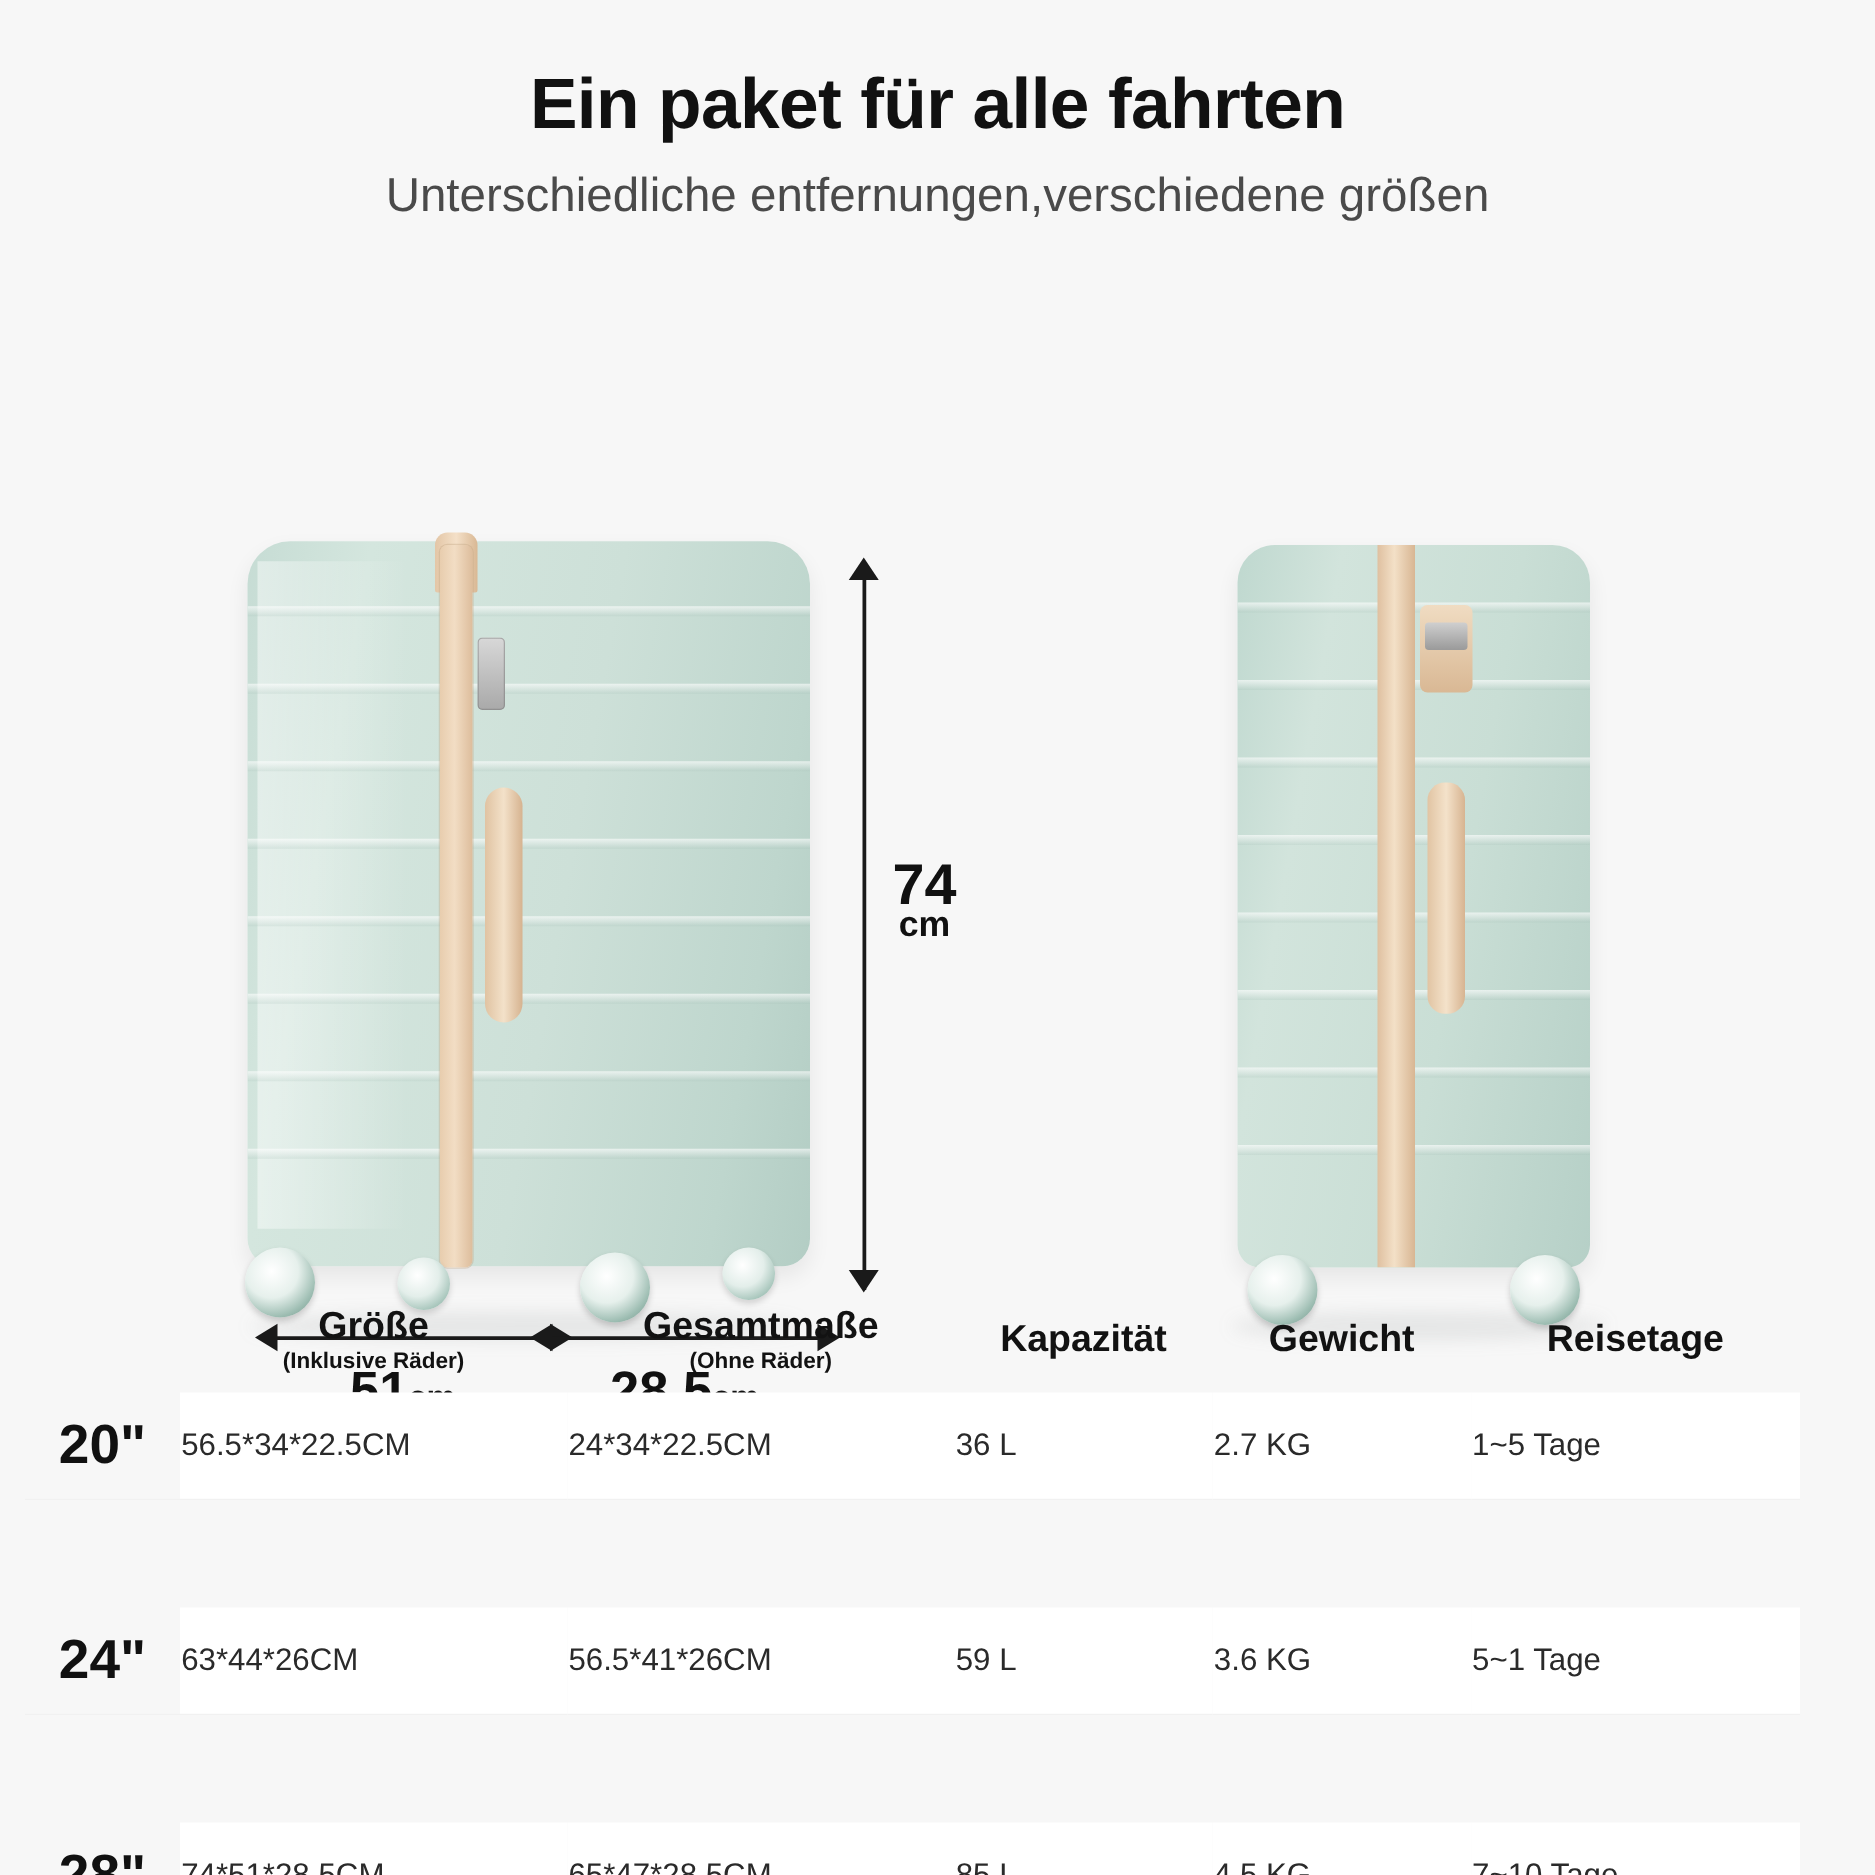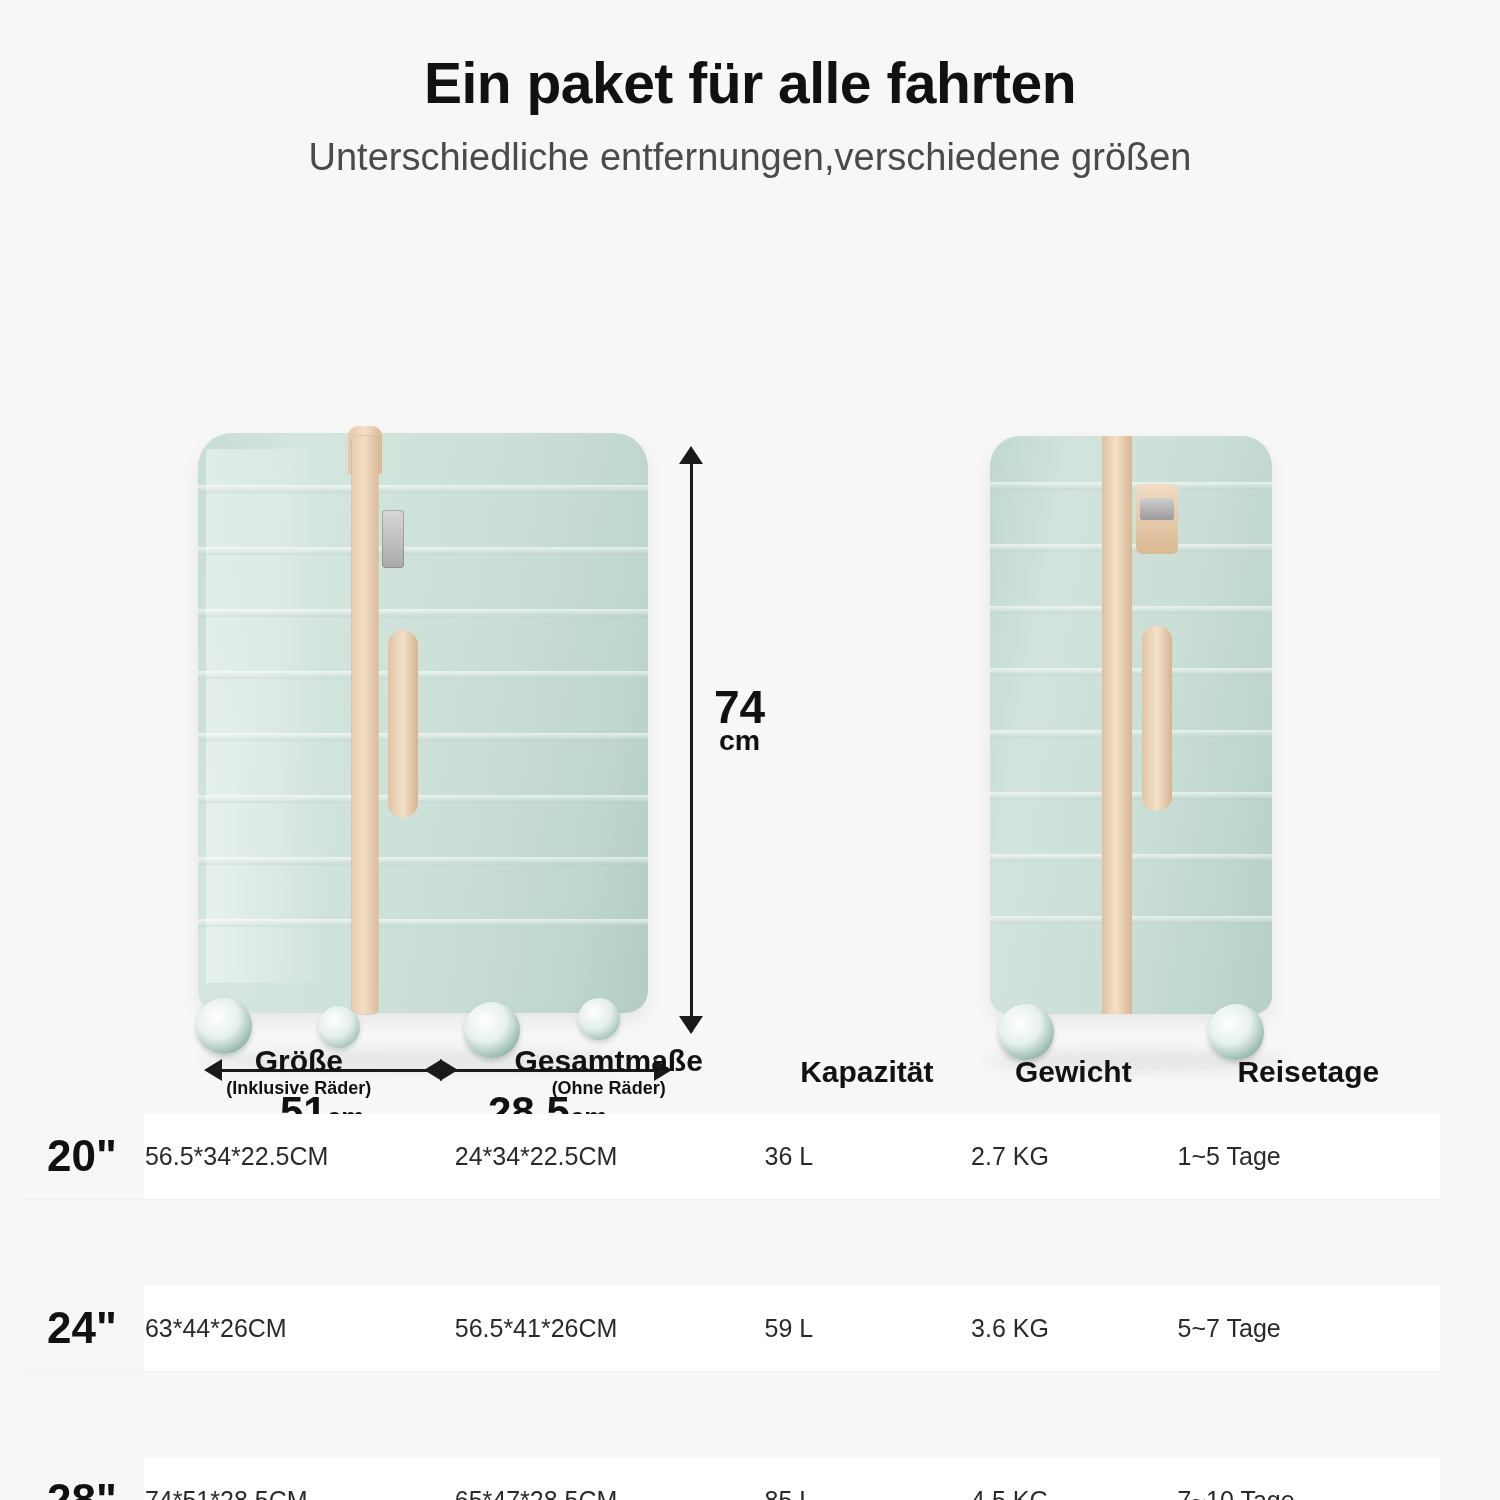--- a/index.html
+++ b/index.html
@@ -396,21 +396,21 @@
       </tr>
       <tr class="row-gap">
         <td colspan="6"></td>
       </tr>
       <tr>
         <td class="size-cell">24"</td>
         <td>63*44*26CM</td>
         <td>56.5*41*26CM</td>
         <td>59 L</td>
         <td>3.6 KG</td>
-        <td>5~7 Tage</td>
+        <td>5~1 Tage</td>
       </tr>
       <tr class="row-gap">
         <td colspan="6"></td>
       </tr>
       <tr>
         <td class="size-cell">28"</td>
         <td>74*51*28.5CM</td>
         <td>65*47*28.5CM</td>
         <td>85 L</td>
         <td>4.5 KG</td>

